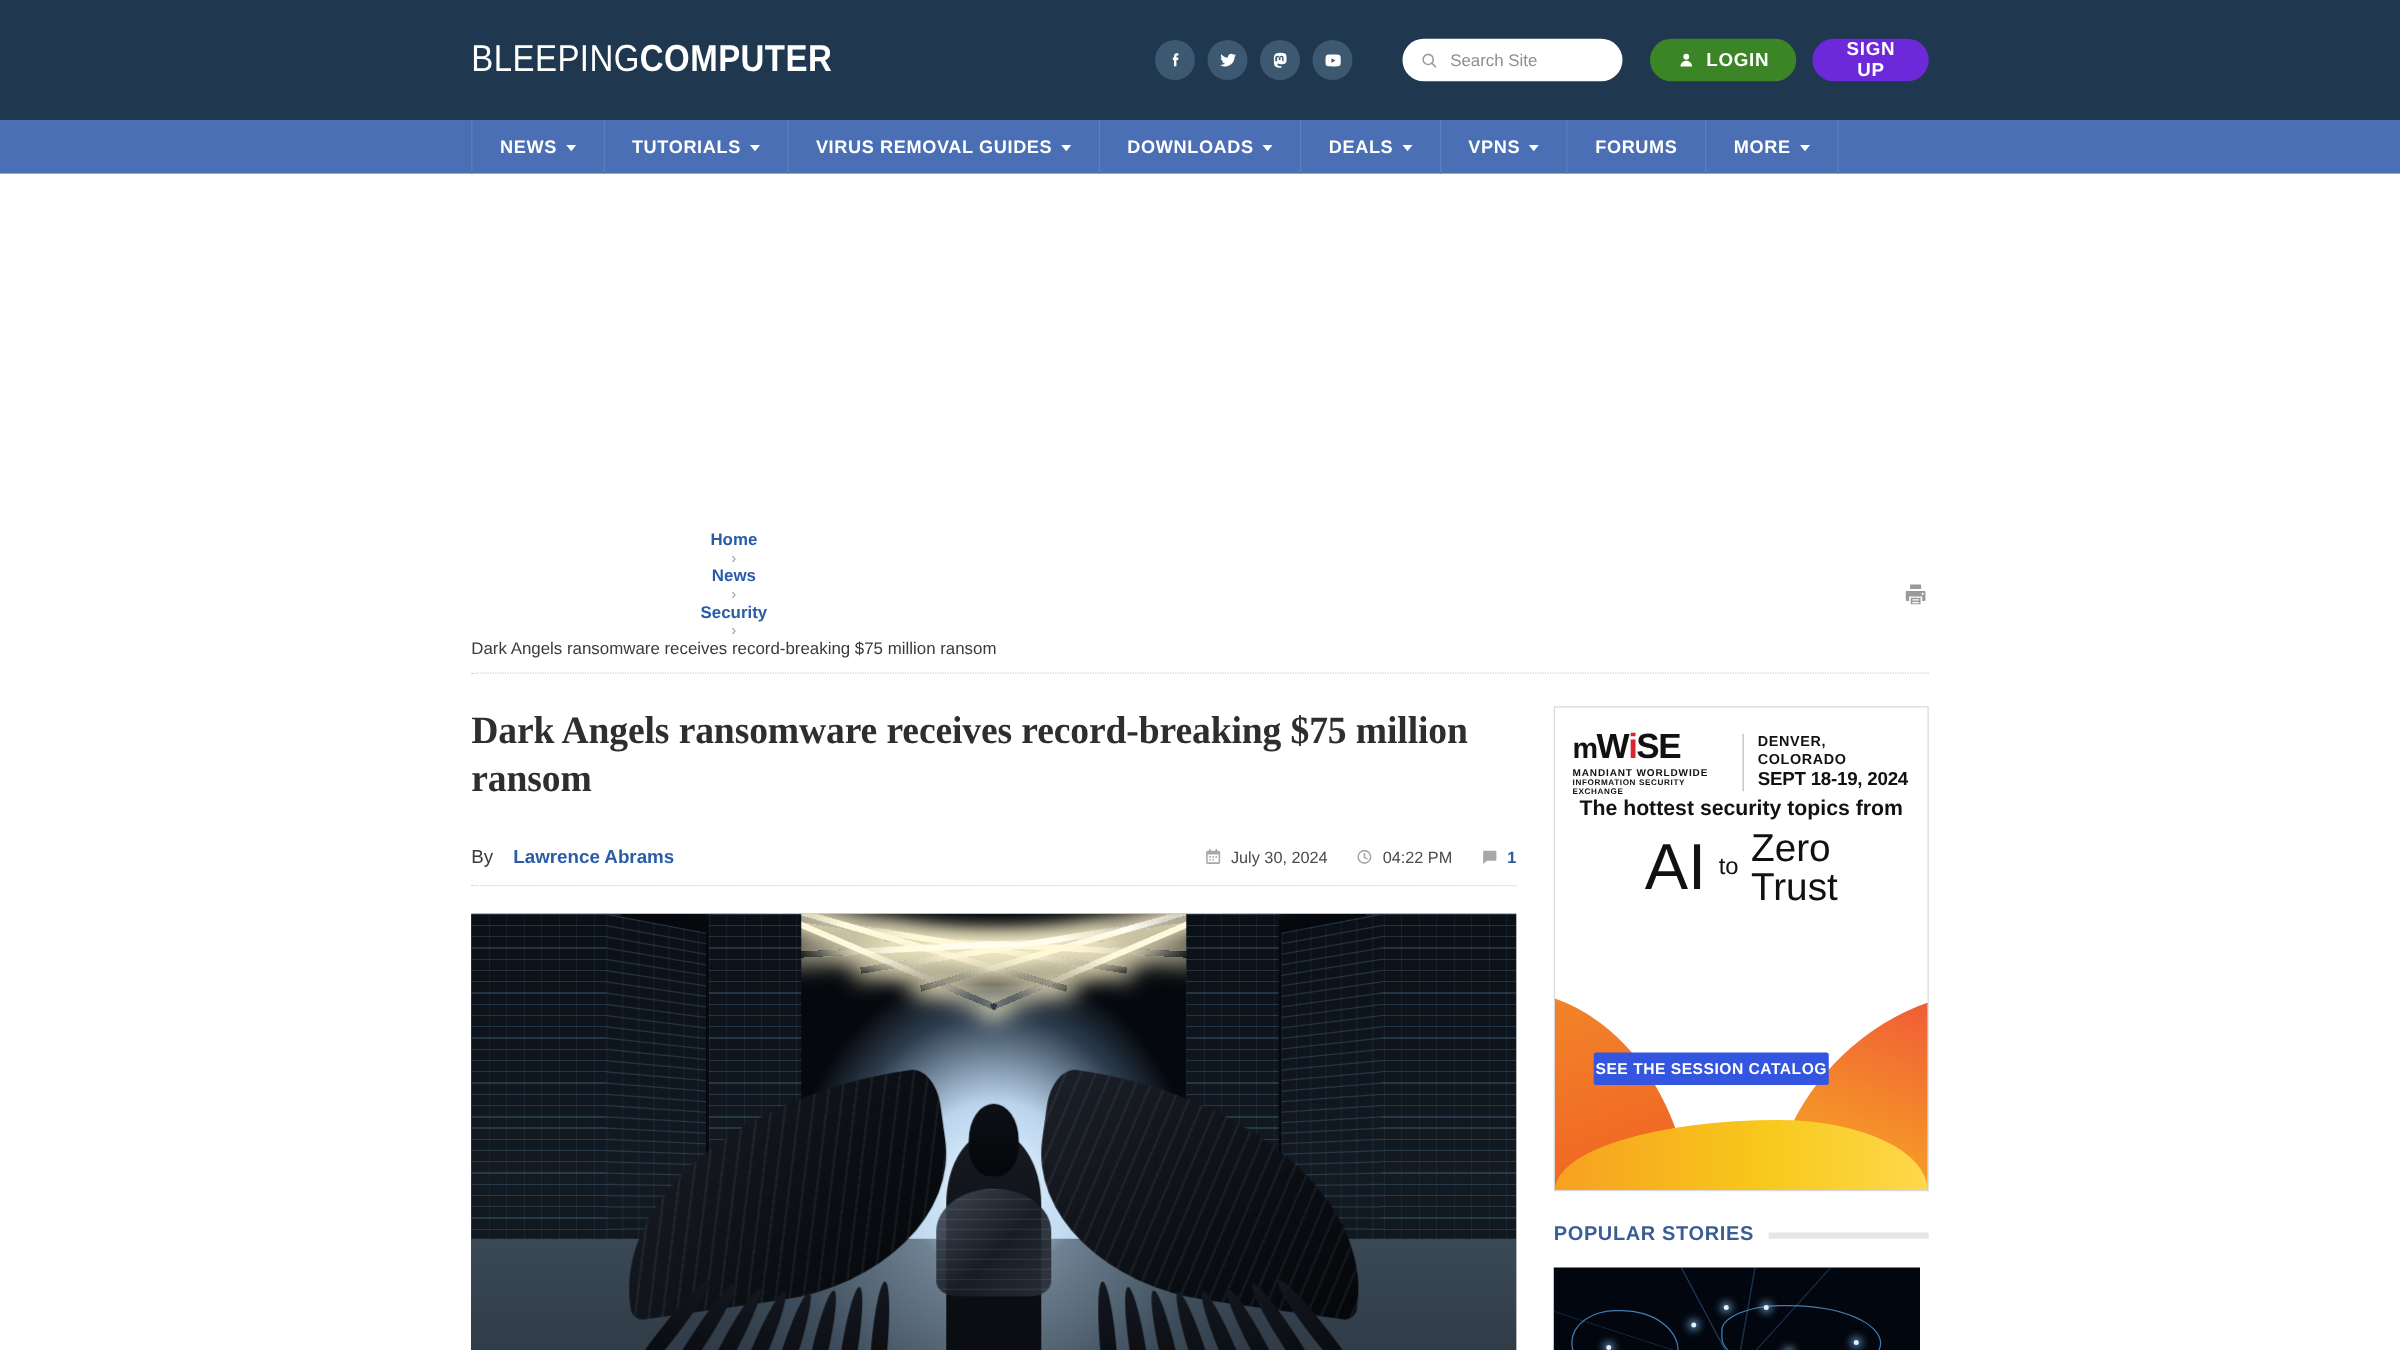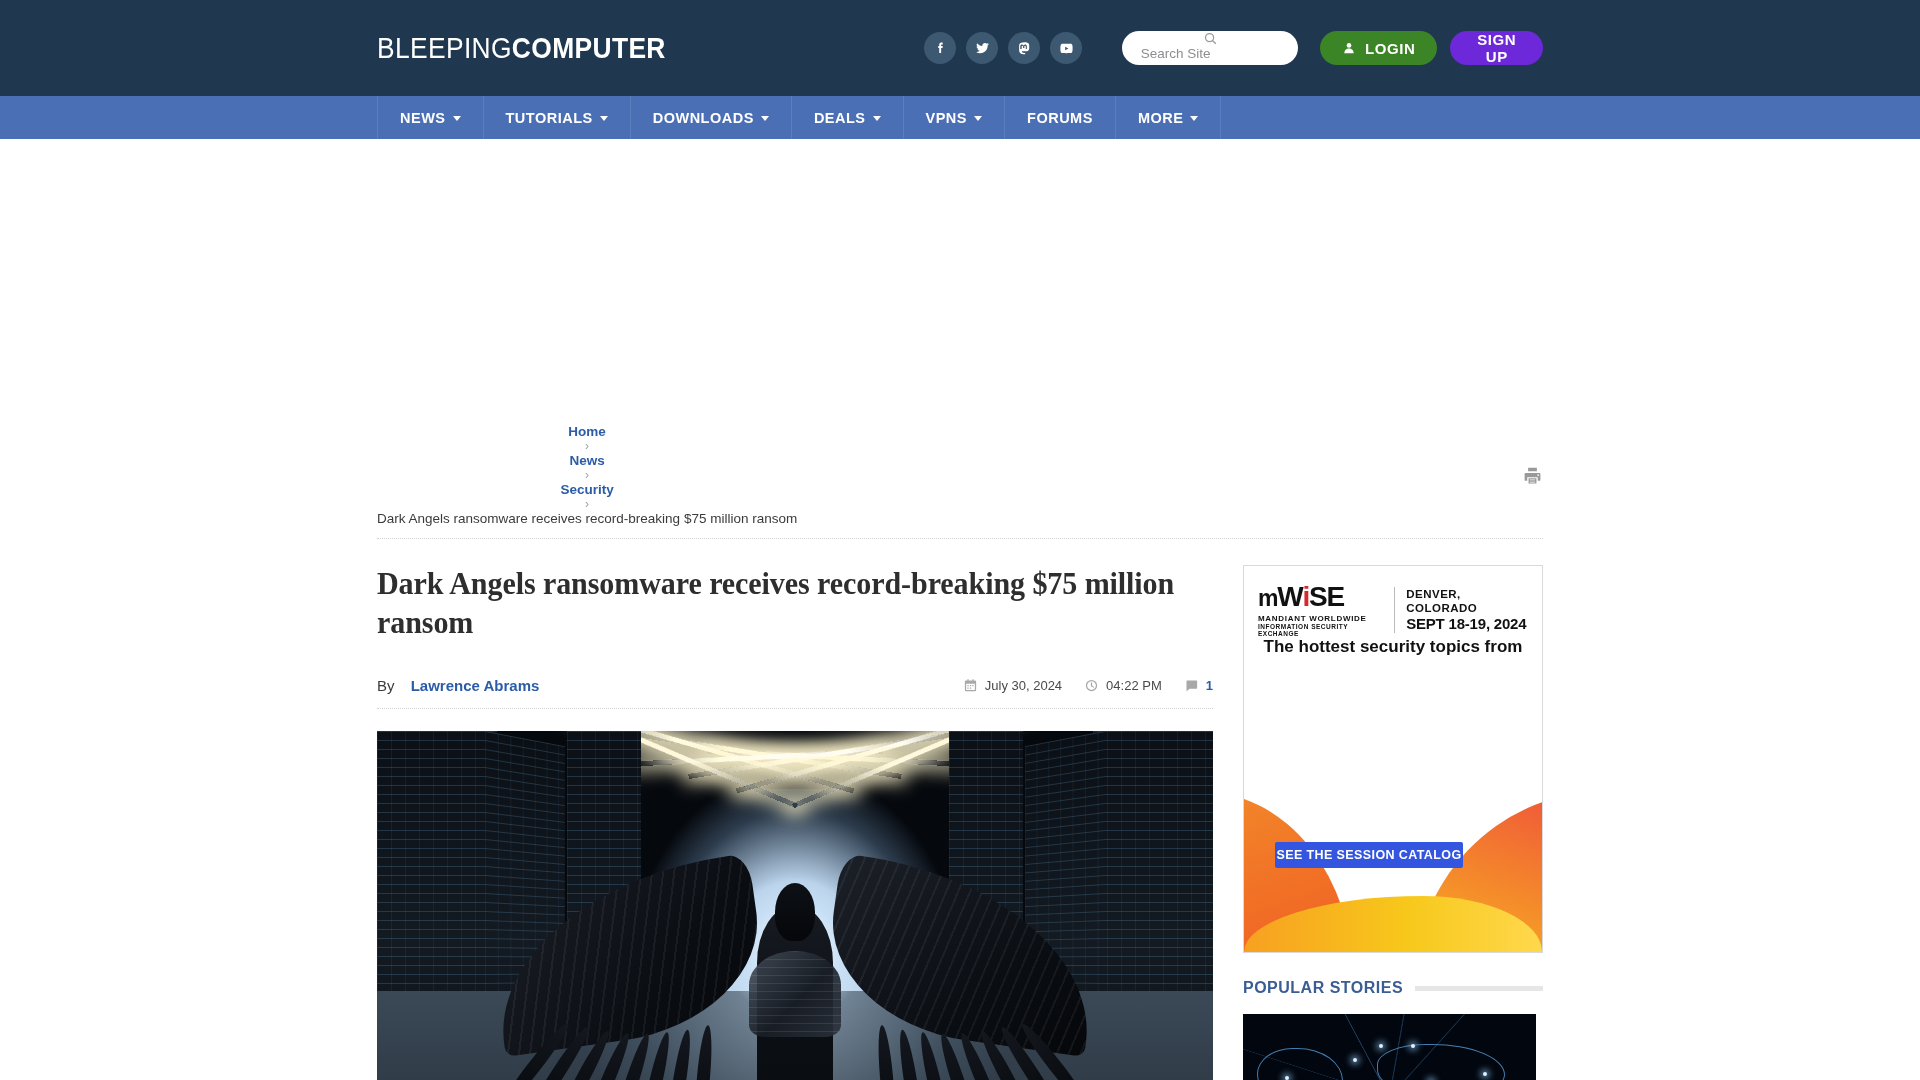--- a/index.html
+++ b/index.html
@@ -52,21 +52,20 @@
   .social-btn svg { width: 17px; height: 17px; fill: #ffffff; }
 
   .search-box {
     margin-left: 40px;
     width: 190px; height: 34px;
     background: #ffffff;
     border-radius: 17px;
     display: flex;
     align-items: center;
     padding: 0 14px;
-    flex-direction: column;
   }
   .search-box svg { width: 15px; height: 15px; stroke: #9a9a9a; fill: none; stroke-width: 2; flex: 0 0 auto; }
   .search-box input {
     border: 0; outline: 0;
     font-size: 13.5px;
     color: #55565a;
     margin-left: 9px;
     width: 100%;
     font-family: "Liberation Sans", sans-serif;
     background: transparent;
@@ -444,20 +443,24 @@
 </div>
 
 <div class="navbar">
   <div class="nav-inner">
     <div class="nav-item">
       <span>NEWS</span>
       <span class="caret"></span>
     </div>
     <div class="nav-item">
       <span>TUTORIALS</span>
+      <span class="caret"></span>
+    </div>
+    <div class="nav-item">
+      <span>VIRUS REMOVAL GUIDES</span>
       <span class="caret"></span>
     </div>
     <div class="nav-item">
       <span>DOWNLOADS</span>
       <span class="caret"></span>
     </div>
     <div class="nav-item">
       <span>DEALS</span>
       <span class="caret"></span>
     </div>
@@ -607,20 +610,28 @@
           <div class="mwise-sub2">INFORMATION SECURITY EXCHANGE</div>
         </div>
         <div class="ad-divider"></div>
         <div class="ad-place">
           <div class="ad-city">DENVER, COLORADO</div>
           <div class="ad-date">SEPT 18-19, 2024</div>
         </div>
       </div>
 
       <div class="ad-tagline">The hottest security topics from</div>
+      <div class="ad-big">
+        <span class="ad-ai">AI</span>
+        <span class="ad-to">to</span>
+        <span class="ad-zt">
+          <span style="display:block">Zero</span>
+          <span style="display:block">Trust</span>
+        </span>
+      </div>
 
       <div class="ad-swoosh-l"></div>
       <div class="ad-swoosh-r"></div>
       <div class="ad-swoosh-b"></div>
       <div class="ad-cta">SEE THE SESSION CATALOG</div>
     </div>
 
     <div class="popular-head">
       <div class="popular-title">POPULAR STORIES</div>
       <div class="popular-rule"></div>

